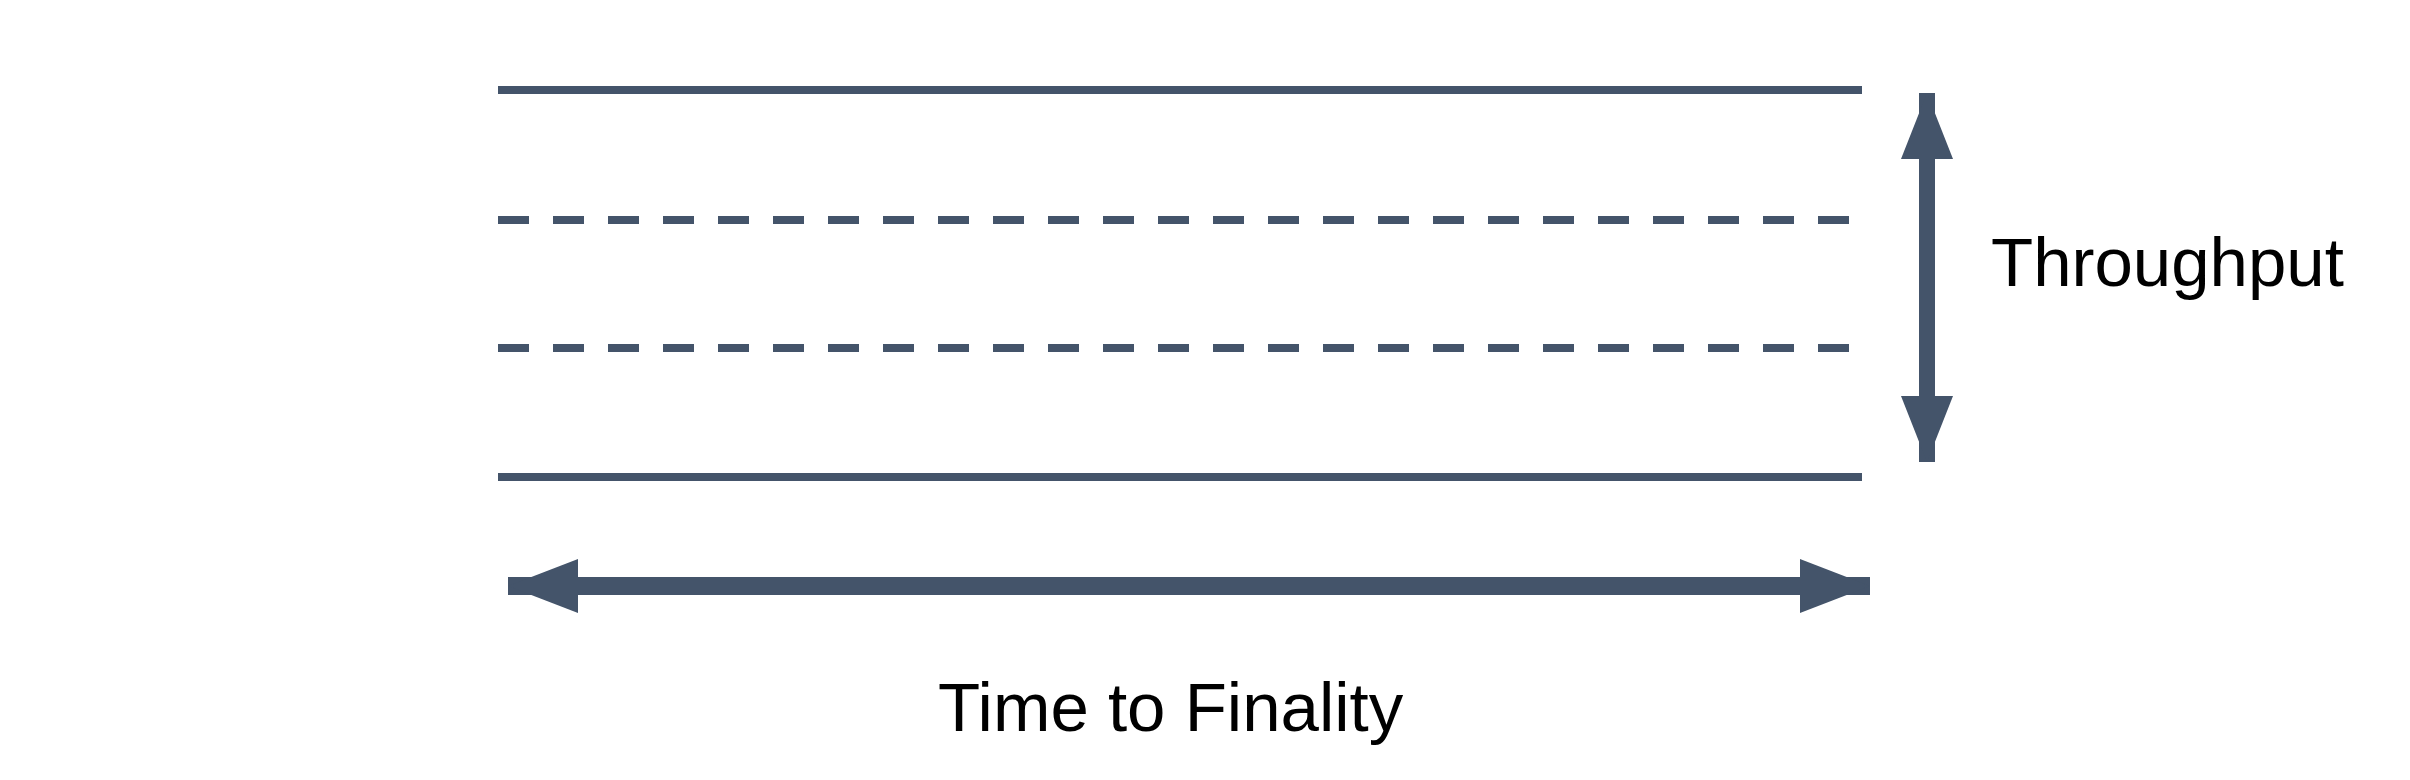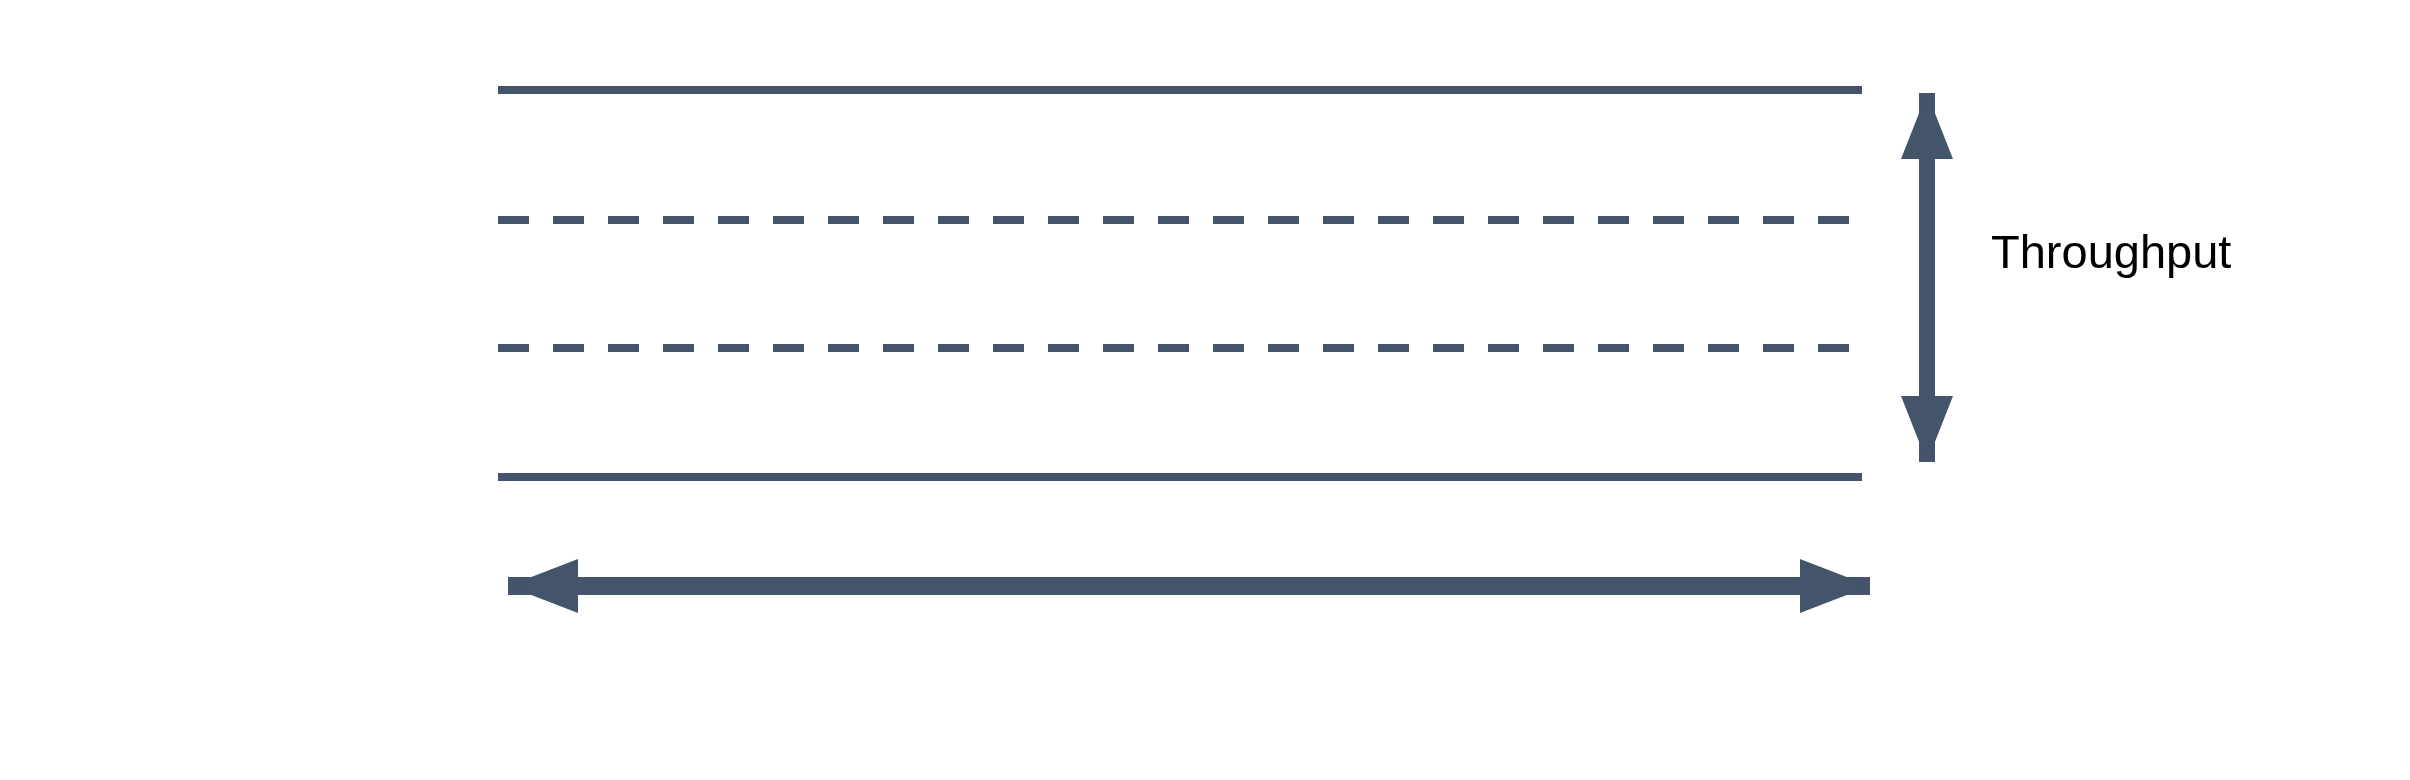--- a/index.html
+++ b/index.html
@@ -29,21 +29,21 @@
     position: absolute;
     color: #000000;
     font-family: "Liberation Sans", sans-serif;
     font-weight: 400;
     white-space: nowrap;
     line-height: 1;
   }
   #throughput-label {
     left: 1991px;
     top: 228px;
-    font-size: 47px;
+    font-size: 69px;
   }
   #time-to-finality-label {
     left: 938px;
     top: 673px;
     font-size: 69px;
   }
 </style>
 </head>
 <body>
 
@@ -67,14 +67,15 @@
 
     <g>
       <rect x="508" y="577" width="1362" height="18" fill="#44546A"></rect>
       <polygon points="508,586 578,559 578,613" fill="#44546A"></polygon>
       <polygon points="1870,586 1800,559 1800,613" fill="#44546A"></polygon>
     </g>
   </svg>
 
   <div class="label" id="throughput-label">Throughput</div>
 
+  <div class="label" id="time-to-finality-label">Time to Finality</div>
 
 </div>
 
 </body></html>

